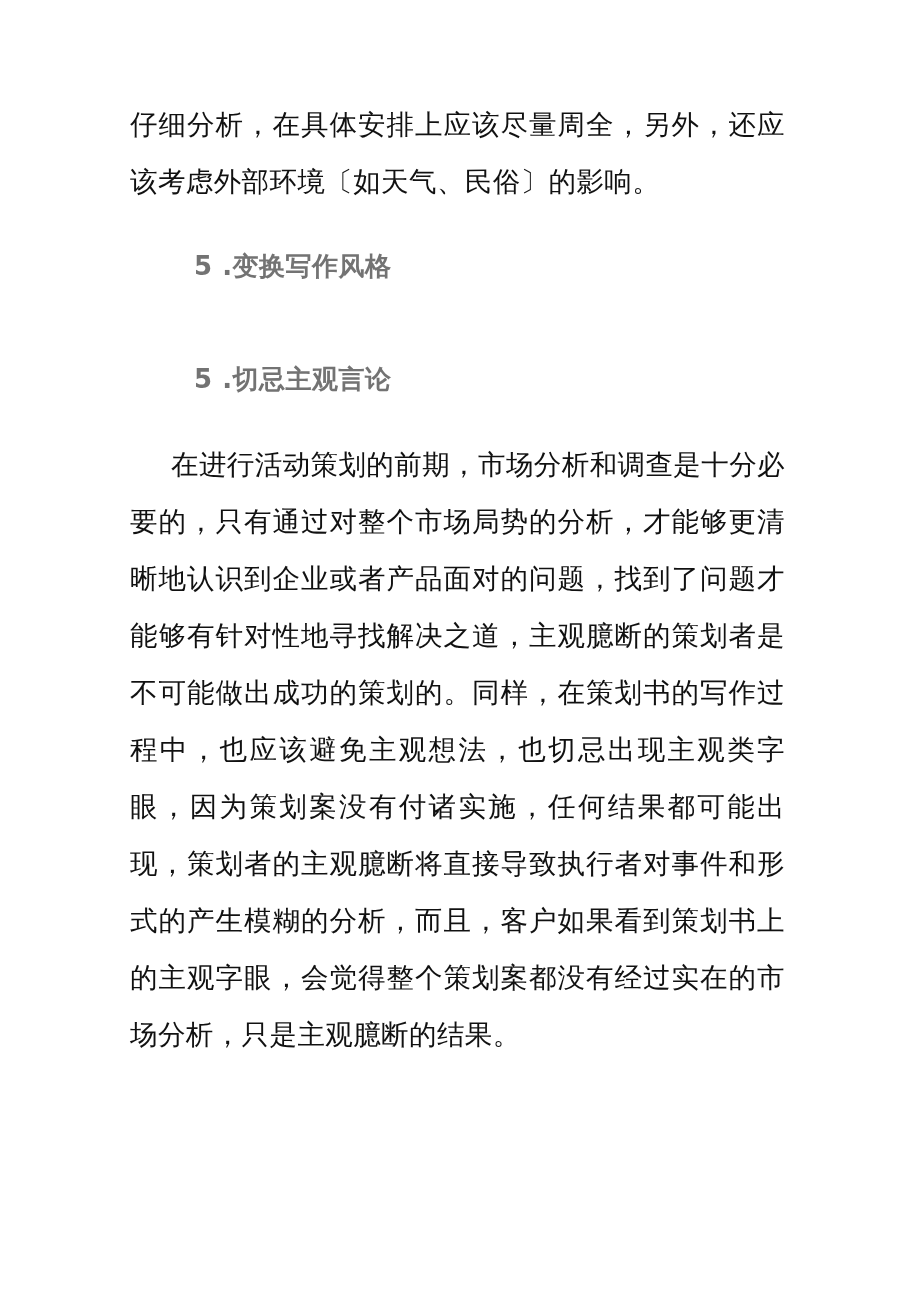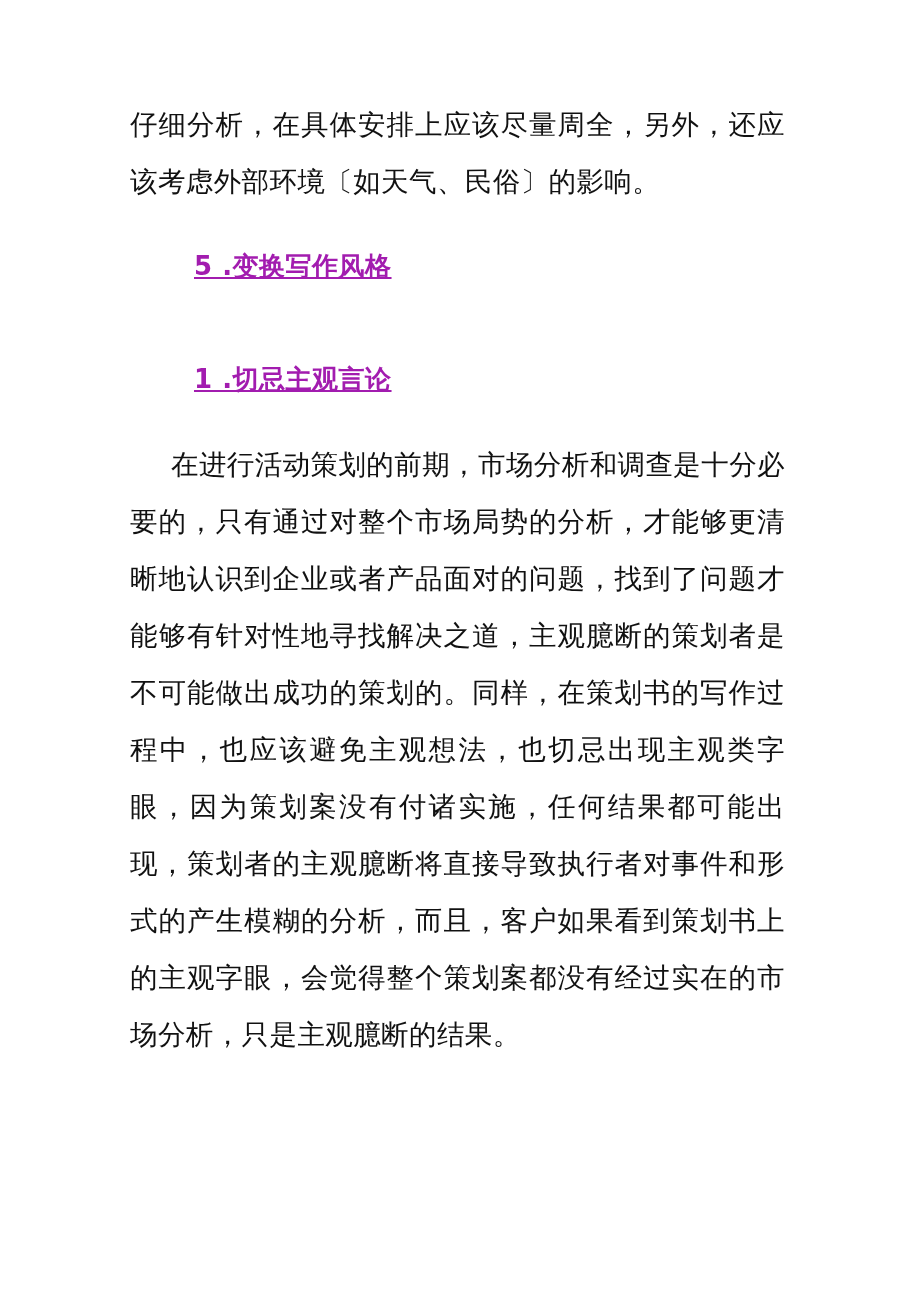--- a/index.html
+++ b/index.html
@@ -48,43 +48,42 @@
 
   
   .heading {
     font-family: "DejaVu Sans", "Liberation Sans", sans-serif;
     font-size: 26px;
     line-height: 57px;
     font-weight: 600;
     letter-spacing: 0.5px;
     margin: 0;
     padding-left: 64px;
-    color: #a21caf;
+    color: #737373;
     white-space: pre;
-    text-decoration: underline;
   }
   .gap-small      { height: 28px; }
 </style>
 </head>
 <body>
 
 <div class="page">
   <div class="doc-body">
 
     <p class="para">仔细分析，在具体安排上应该尽量周全，另外，还应该考虑外部环境〔如天气、民俗〕的影响。</p>
 
     <div class="gap-small"></div>
 
     <p class="heading">5 .变换写作风格</p>
 
     <div class="gap-small"></div>
 
 
     <div class="gap-small"></div>
 
-    <p class="heading">1 .切忌主观言论</p>
+    <p class="heading">5 .切忌主观言论</p>
 
     <div class="gap-small"></div>
 
     <p class="para indent-md">在进行活动策划的前期，市场分析和调查是十分必要的，只有通过对整个市场局势的分析，才能够更清晰地认识到企业或者产品面对的问题，找到了问题才能够有针对性地寻找解决之道，主观臆断的策划者是不可能做出成功的策划的。同样，在策划书的写作过程中，也应该避免主观想法，也切忌出现主观类字眼，因为策划案没有付诸实施，任何结果都可能出现，策划者的主观臆断将直接导致执行者对事件和形式的产生模糊的分析，而且，客户如果看到策划书上的主观字眼，会觉得整个策划案都没有经过实在的市场分析，只是主观臆断的结果。</p>
 
   </div>
 </div>
 
 </body></html>

